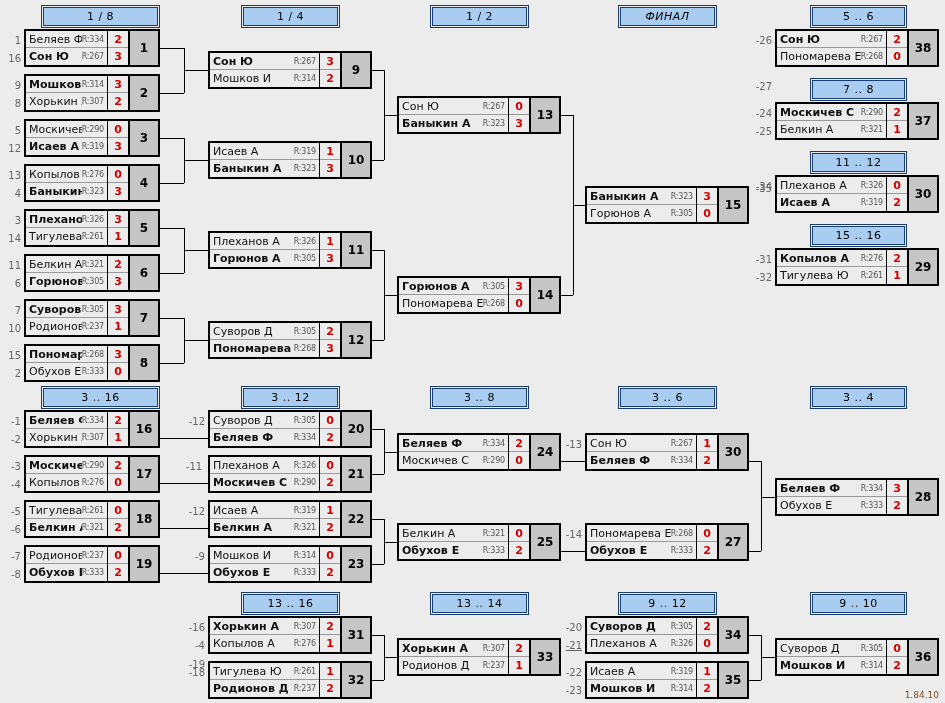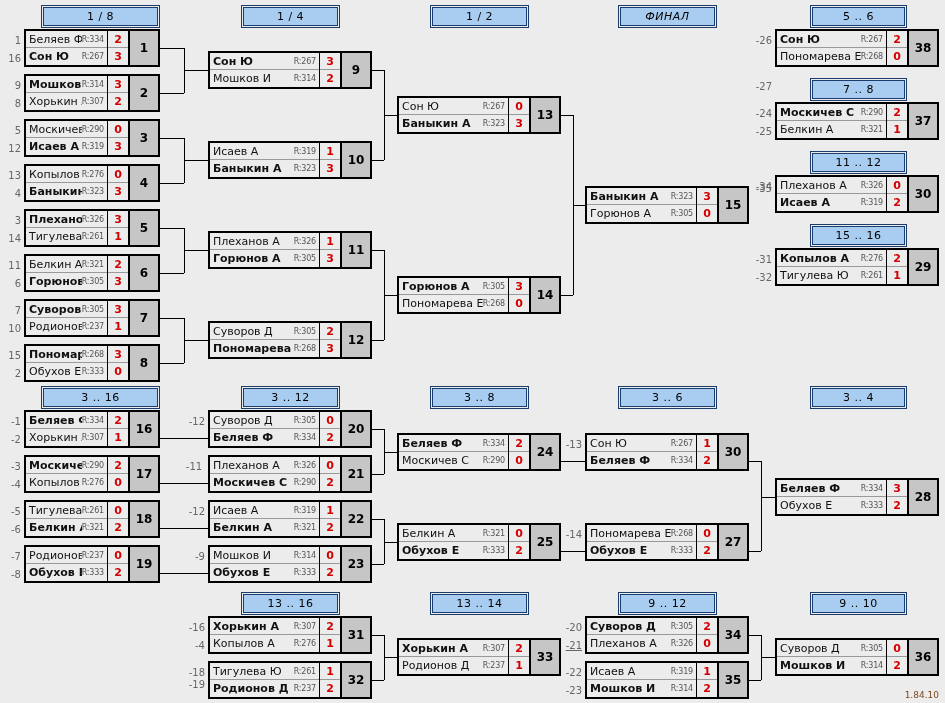--- a/index.html
+++ b/index.html
@@ -791,21 +791,21 @@
           <span class="p-rating">R:276</span>
         </div>
       </div>
       <div class="m-scores">
         <div class="s-row">2</div>
         <div class="s-row">1</div>
       </div>
       <div class="m-num">31</div>
     </div>
     <div class="seed" style="left: 183px; top: 668px;">-18</div>
-    <div class="seed" style="left: 183px; top: 680px;">-19</div>
+    <div class="seed" style="left: 183px; top: 660px;">-19</div>
     <div class="match" style="left: 208px; top: 661px; width: 164px;">
       <div class="m-players">
         <div class="p-row">
           <span class="p-name">Тигулева Ю</span>
           <span class="p-rating">R:261</span>
         </div>
         <div class="p-row">
           <span class="p-name win">Родионов Д</span>
           <span class="p-rating">R:237</span>
         </div>

